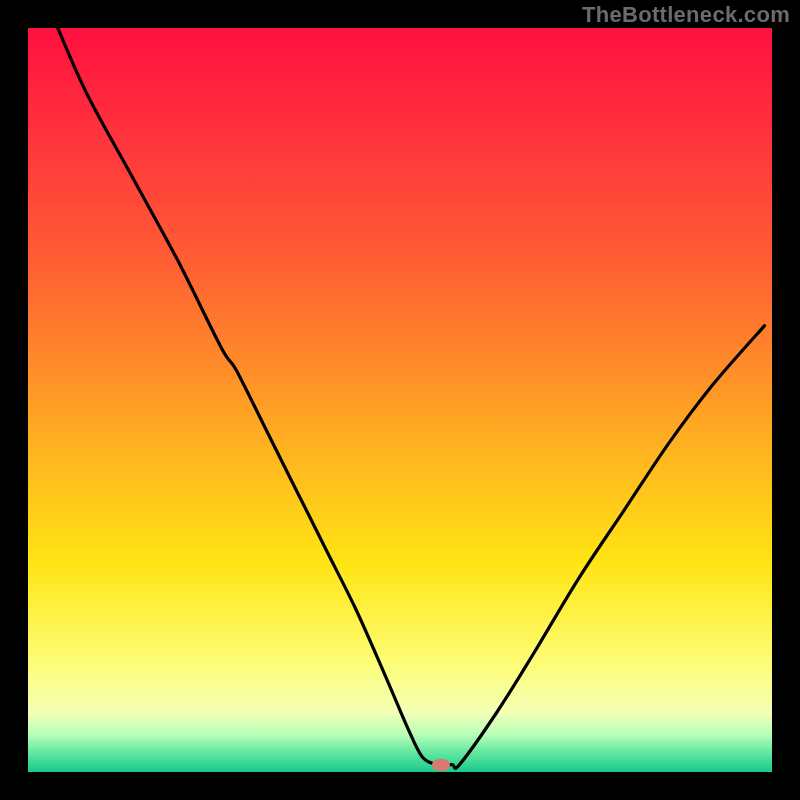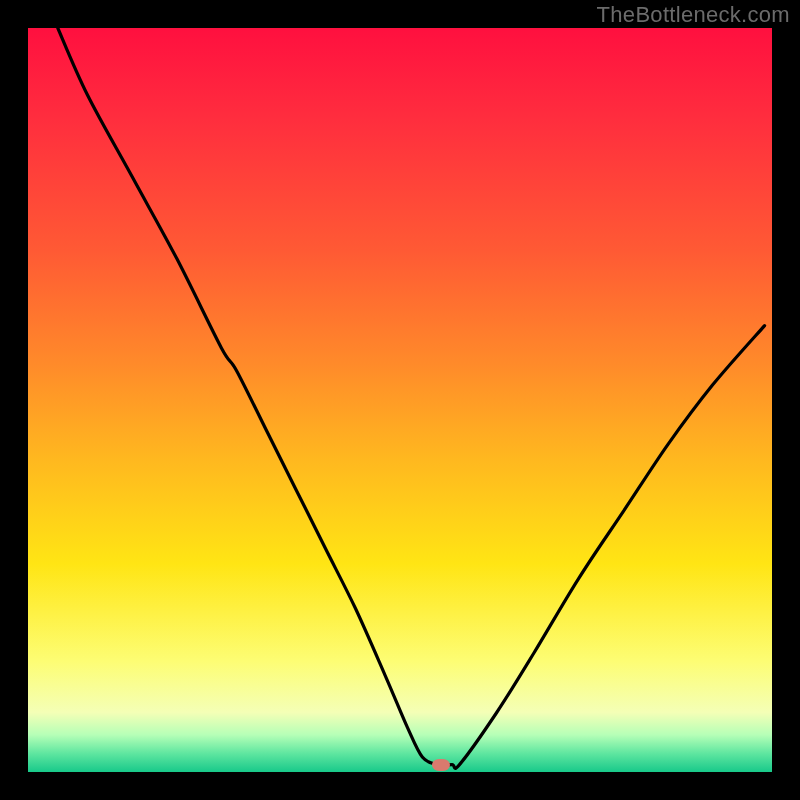--- a/index.html
+++ b/index.html
@@ -16,21 +16,21 @@
     width: 800px;
     height: 800px;
     background: #000;
   }
   .watermark {
     position: absolute;
     top: 2px;
     right: 10px;
     color: #6b6b6b;
     font-size: 22px;
-    font-weight: 400;
+    font-weight: 700;
     letter-spacing: 0.3px;
     z-index: 10;
   }
   .plot-area {
     position: absolute;
     left: 28px;
     top: 28px;
     width: 744px;
     height: 744px;
     

